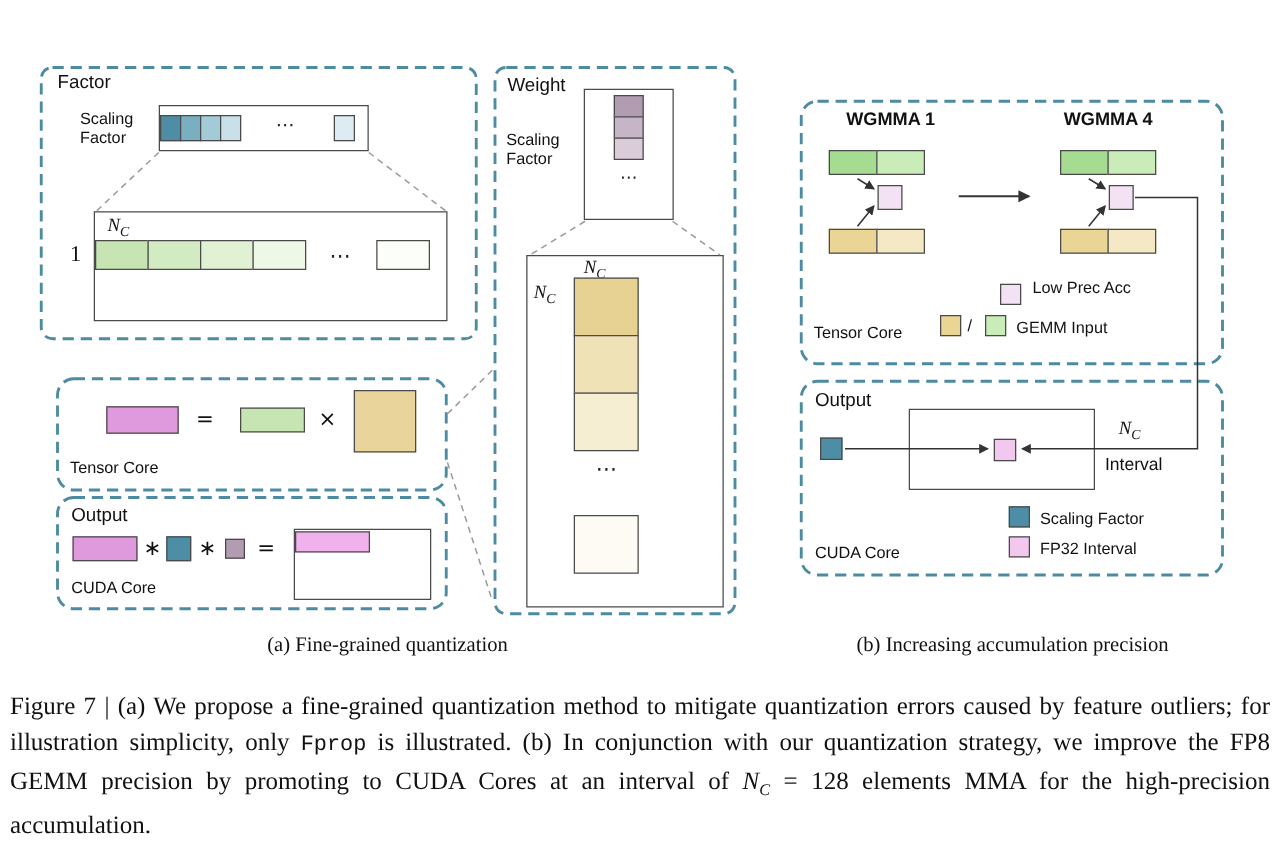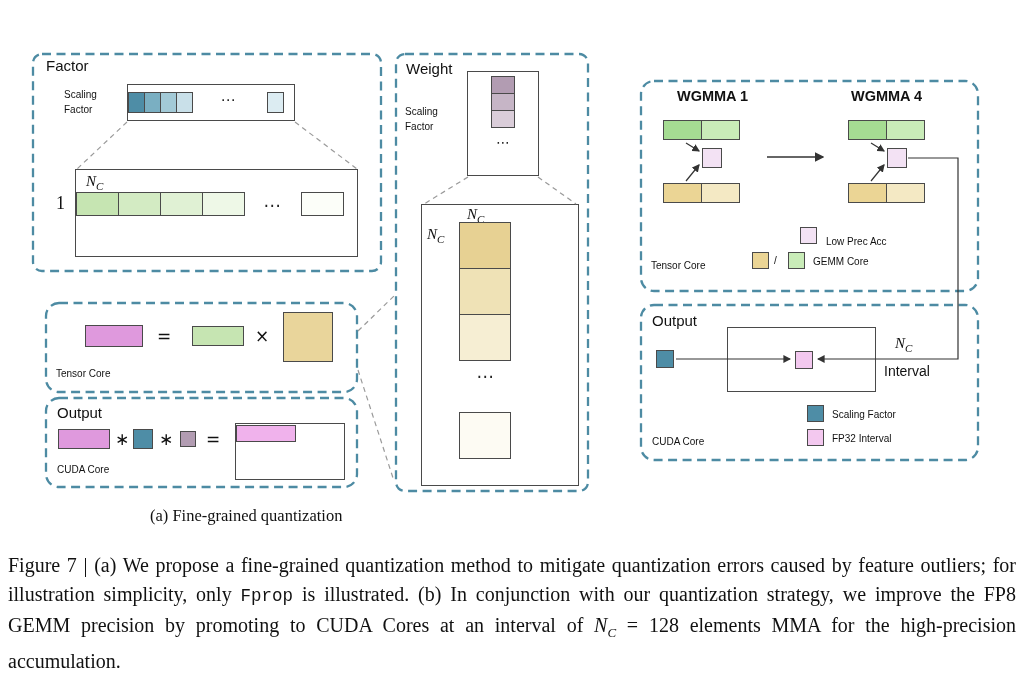--- a/index.html
+++ b/index.html
@@ -9,40 +9,40 @@
   .page { position:relative; width:1024px; height:687px; background:#fff; overflow:hidden; }
   .abs { position:absolute; }
   .overlay { position:absolute; left:0; top:0; pointer-events:none; }
   .dashbox { fill:none; stroke:var(--dash); stroke-width:2.3; stroke-dasharray:9 5.5; }
   .zoomline { stroke:var(--zoom); stroke-width:1.2; stroke-dasharray:5 4; }
   .arrline { stroke:var(--line); stroke-width:1.2; fill:none; }
   .arrline.thick { stroke-width:1.5; }
   .arrfill { fill:var(--line); }
   .lab15 { font-size:15px; }
   .lab14b { font-size:14.5px; font-weight:600; }
-  .lab12 { font-size:10px; line-height:15px; }
+  .lab12 { font-size:13px; line-height:15px; }
   .orect { position:absolute; background:#fff; border:1.2px solid var(--border); }
   .sq { position:absolute; border:1px solid var(--border); }
   .cells { position:absolute; display:flex; }
   .cells.col { flex-direction:column; }
   .cell { border:1px solid var(--border); flex:0 0 auto; }
   .cells.row .cell + .cell { margin-left:-1px; }
   .cells.col .cell + .cell { margin-top:-1px; }
   .sc .cell { width:17px; height:21px; }
   .sct .cell { width:17px; height:21px; }
   .rowc .cell { width:43px; height:24px; }
   .wsc .cell { width:24px; height:18px; }
   .wcol .cell { width:52px; height:47px; }
   .wg .cell { width:39px; height:20px; }
   .ell { position:absolute; font-family:"DejaVu Sans",sans-serif; color:#222; text-align:center; }
   .nc { position:absolute; font-family:Liberation Serif, serif; font-style:italic; font-size:15px; }
   .nc sub { font-size:11px; font-style:italic; }
   .serif18 { font-family:"Liberation Serif",serif; font-size:18px; }
   .opch { position:absolute; font-family:"DejaVu Sans",sans-serif; font-size:17px; text-align:center; }
-  .panelcap { position:absolute; font-family:"Liberation Serif",serif; font-size:16.5px; }
+  .panelcap { position:absolute; text-align:center; font-family:"Liberation Serif",serif; font-size:16.5px; }
   .figcap { position:absolute; font-family:"Liberation Serif",serif; font-size:20px; line-height:29px; text-align:justify; }
   .figcap .seg-mono { font-family:"Liberation Mono","DejaVu Sans Mono",monospace; font-size:17.5px; }
   .figcap .seg-italic { font-style:italic; }
   .figcap sub.seg-sub { font-style:italic; font-size:13px; }
 </style>
 </head>
 <body>
 
 <div class="page">
 
@@ -140,40 +140,41 @@
       <div class="cell" style="background: rgb(165, 220, 146);"></div>
       <div class="cell" style="background: rgb(201, 236, 184);"></div>
     </div>
   <div class="sq" style="left: 887px; top: 148px; width: 20px; height: 20px; background: rgb(243, 226, 244);"></div>
   <div class="cells row wg" style="left:848px;top:183px">
       <div class="cell" style="background: rgb(235, 213, 149);"></div>
       <div class="cell" style="background: rgb(244, 233, 196);"></div>
     </div>
 
   <div class="sq" style="left: 800px; top: 227px; width: 17px; height: 17px; background: rgb(243, 226, 244);"></div>
-  <div class="abs lab12" style="left:826px;top:234px">Low Prec Acc</div>
+  <div class="abs lab12" style="left:826px;top:222px">Low Prec Acc</div>
   <div class="sq" style="left: 752px; top: 252px; width: 17px; height: 17px; background: rgb(235, 213, 149);"></div>
   <div class="abs lab12" style="left:774px;top:253px">/</div>
   <div class="sq" style="left: 788px; top: 252px; width: 17px; height: 17px; background: rgb(201, 236, 184);"></div>
-  <div class="abs lab12" style="left:813px;top:254px">GEMM Core</div>
+  <div class="abs lab12" style="left:813px;top:254px">GEMM Input</div>
   <div class="abs lab12" style="left:651px;top:258px">Tensor Core</div>
 
   <div class="abs lab15" style="left:652px;top:312px">Output</div>
   <div class="sq" style="left: 656px; top: 350px; width: 18px; height: 18px; background: rgb(78, 141, 166);"></div>
   <div class="orect" style="left:727px;top:327px;width:149px;height:65px"></div>
   <div class="sq" style="left: 795px; top: 351px; width: 18px; height: 18px; background: rgb(243, 200, 239);"></div>
   <span class="nc" style="left:895px;top:335px"><span>N</span><sub>C</sub></span>
   <div class="abs" style="left:884px;top:363px;font-size:14px">Interval</div>
 
   <div class="sq" style="left: 807px; top: 405px; width: 17px; height: 17px; background: rgb(78, 141, 166);"></div>
   <div class="abs lab12" style="left:832px;top:407px">Scaling Factor</div>
   <div class="sq" style="left: 807px; top: 429px; width: 17px; height: 17px; background: rgb(243, 200, 239);"></div>
   <div class="abs lab12" style="left:832px;top:431px">FP32 Interval</div>
   <div class="abs lab12" style="left:652px;top:434px">CUDA Core</div>
 
+  <div class="panelcap" style="left:645px;top:506px;width:330px">(b) Increasing accumulation precision</div>
 
   <div class="figcap" style="left:8px;top:551px;width:1008px"><span class="seg-plain">Figure 7 | (a) We propose a fine-grained quantization method to mitigate quantization errors caused by feature outliers; for illustration simplicity, only </span><span class="seg-mono">Fprop</span><span class="seg-plain"> is illustrated. (b) In conjunction with our quantization strategy, we improve the FP8 GEMM precision by promoting to CUDA Cores at an interval of </span><span class="seg-italic">N</span><sub class="seg-sub">C</sub><span class="seg-plain"> = 128 elements MMA for the high-precision accumulation.</span></div>
 
   <svg class="overlay" width="1024" height="687">
     <defs>
       <marker id="arr" viewBox="0 0 10 10" refX="8.5" refY="5" markerWidth="6.5" markerHeight="6.5" orient="auto-start-reverse">
         <path d="M0,0 L10,5 L0,10 z" class="arrfill"></path>
       </marker>
     </defs>
     <rect x="33" y="54" width="348" height="217" rx="9" class="dashbox"></rect>

